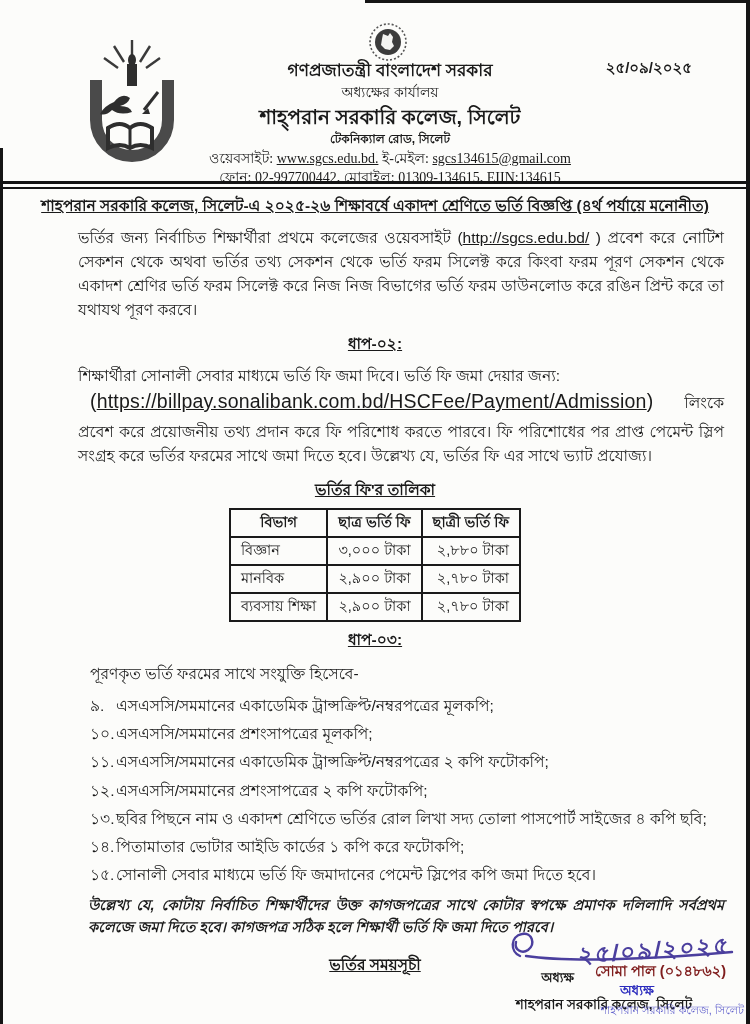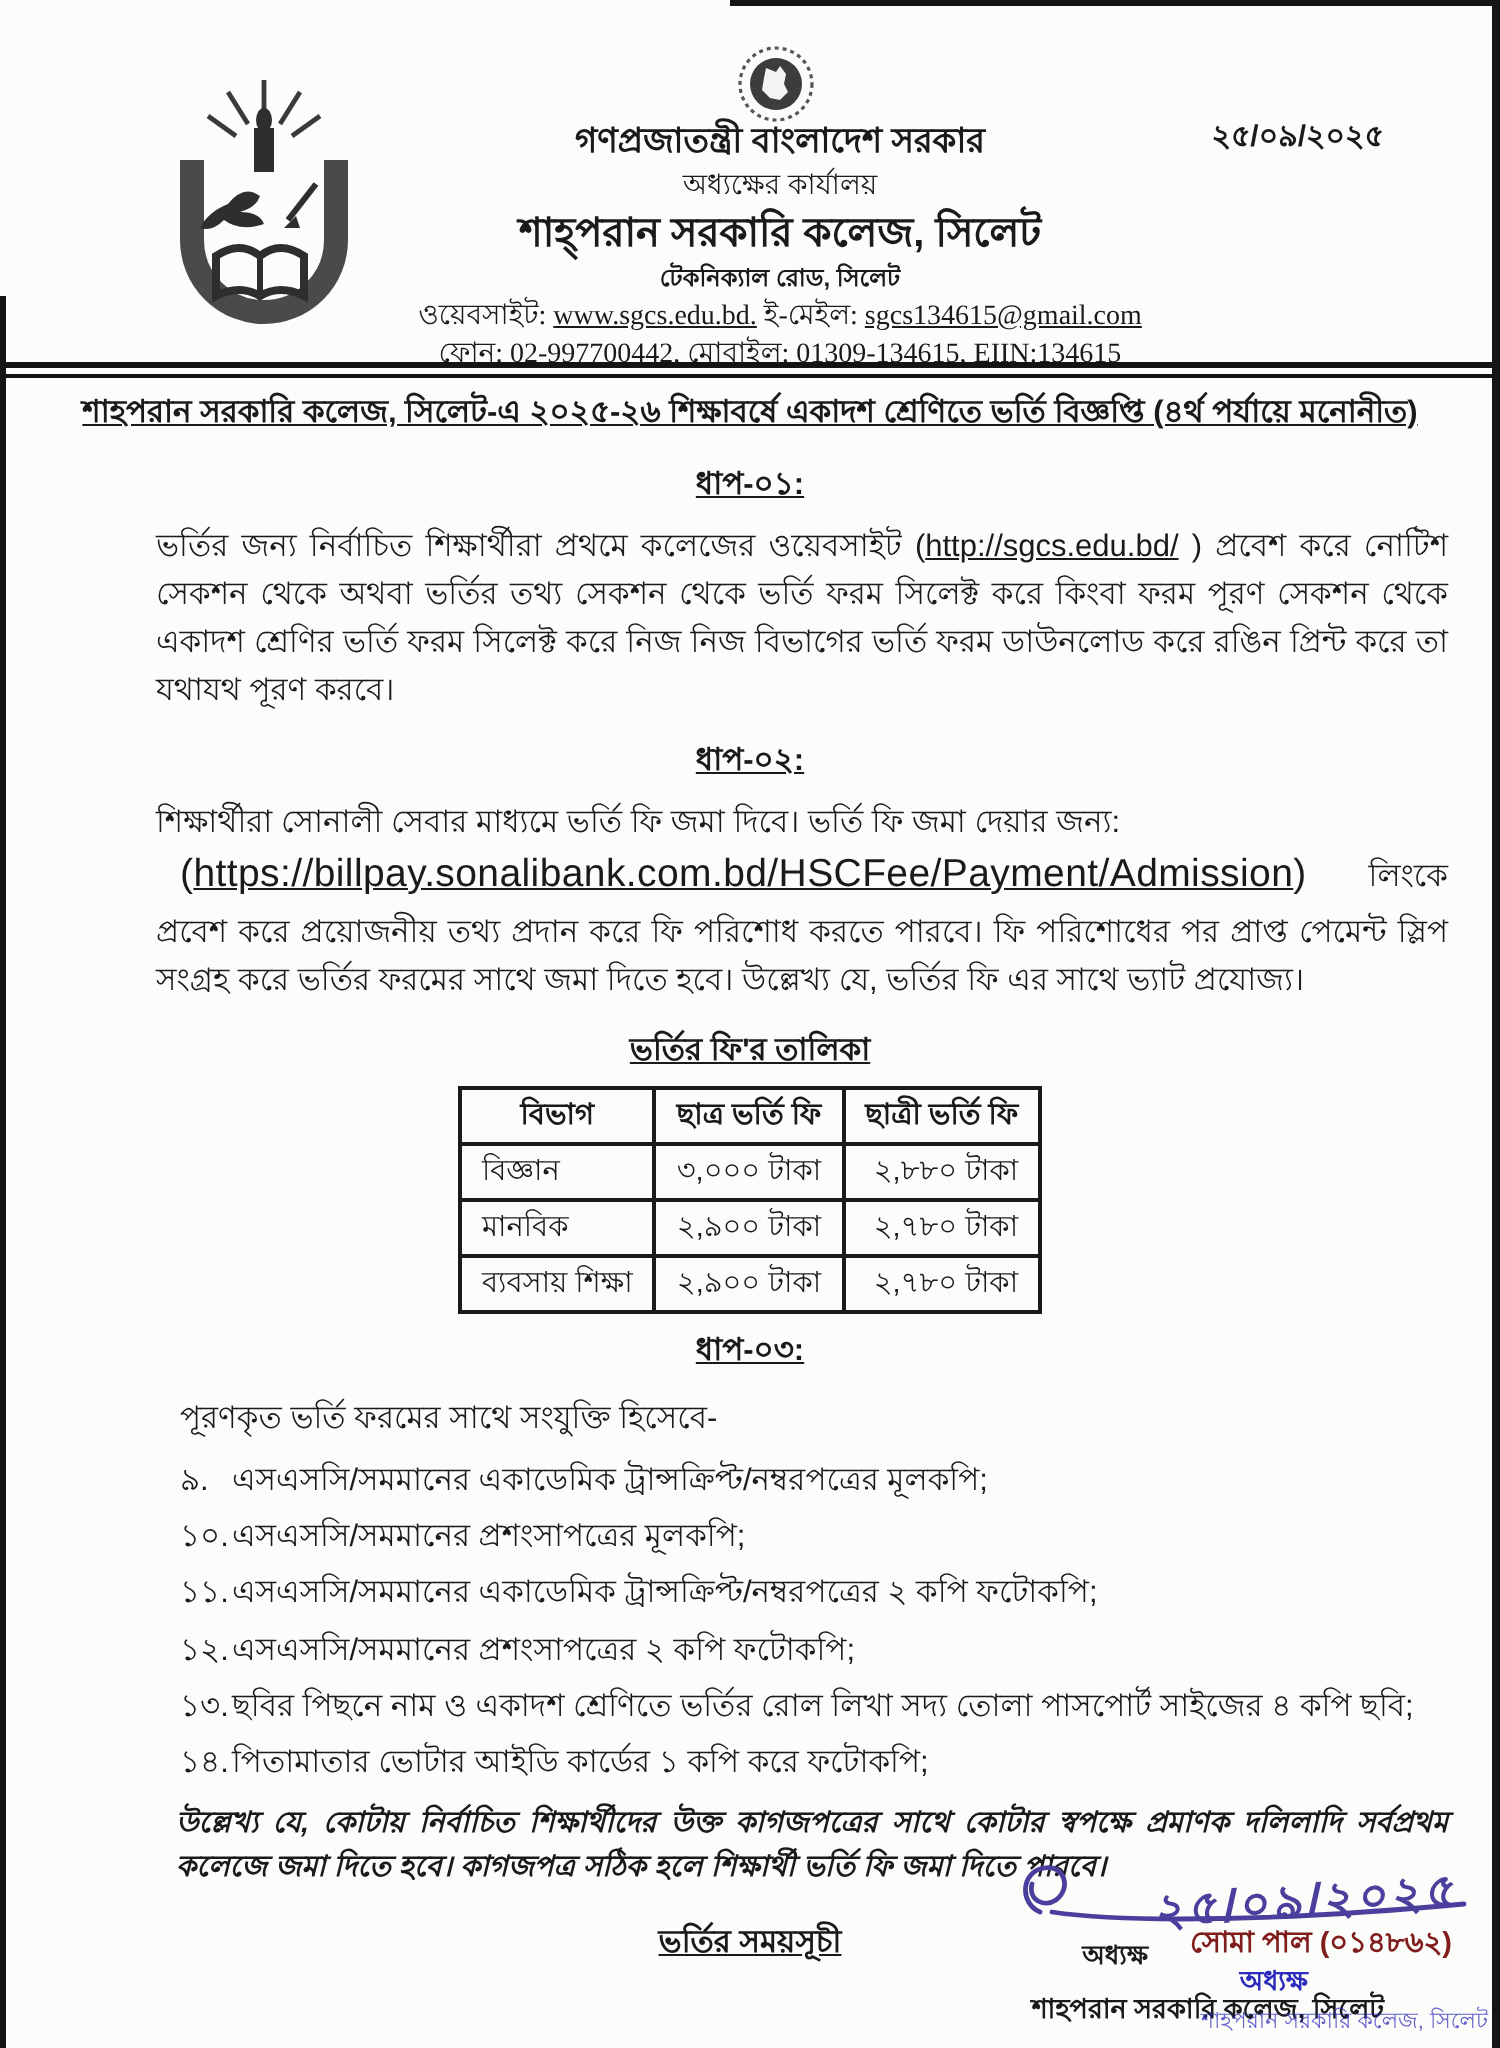--- a/index.html
+++ b/index.html
@@ -112,21 +112,20 @@
   </div>
 
   <div class="date-top">২৫/০৯/২০২৫</div>
 
   <div class="rule"></div>
 
   <div class="content">
 
     <div class="title">শাহপরান সরকারি কলেজ, সিলেট-এ ২০২৫-২৬ শিক্ষাবর্ষে একাদশ শ্রেণিতে ভর্তি বিজ্ঞপ্তি (৪র্থ পর্যায়ে মনোনীত)</div>
 
-    <div class="stephead">ধাপ-০১:</div>
     <div class="para"><span>ভর্তির জন্য নির্বাচিত শিক্ষার্থীরা প্রথমে কলেজের ওয়েবসাইট (</span><a class="doclink">http://sgcs.edu.bd/</a><span> ) প্রবেশ করে নোটিশ সেকশন থেকে অথবা ভর্তির তথ্য সেকশন থেকে ভর্তি ফরম সিলেক্ট করে কিংবা ফরম পূরণ সেকশন থেকে একাদশ শ্রেণির ভর্তি ফরম সিলেক্ট করে নিজ নিজ বিভাগের ভর্তি ফরম ডাউনলোড করে রঙিন প্রিন্ট করে তা যথাযথ পূরণ করবে।</span></div>
 
     <div class="stephead">ধাপ-০২:</div>
     <div class="para">শিক্ষার্থীরা সোনালী সেবার মাধ্যমে ভর্তি ফি জমা দিবে। ভর্তি ফি জমা দেয়ার জন্য:</div>
     <div class="urlline">
       <span class="biglink"><span>(</span><a class="doclink">https://billpay.sonalibank.com.bd/HSCFee/Payment/Admission</a><span>)</span></span>
       <span class="suffix">লিংকে</span>
     </div>
     <div class="para" style="margin-top:3px;">প্রবেশ করে প্রয়োজনীয় তথ্য প্রদান করে ফি পরিশোধ করতে পারবে। ফি পরিশোধের পর প্রাপ্ত পেমেন্ট স্লিপ সংগ্রহ করে ভর্তির ফরমের সাথে জমা দিতে হবে। উল্লেখ্য যে, ভর্তির ফি এর সাথে ভ্যাট প্রযোজ্য।</div>
 
@@ -159,20 +158,21 @@
     <div class="stephead" style="margin-top:6px;">ধাপ-০৩:</div>
     <div class="intro">পূরণকৃত ভর্তি ফরমের সাথে সংযুক্তি হিসেবে-</div>
 
     <div class="dlist">
       <div class="ditem"><span class="n">৯.</span><span>এসএসসি/সমমানের একাডেমিক ট্রান্সক্রিপ্ট/নম্বরপত্রের মূলকপি;</span></div>
       <div class="ditem"><span class="n">১০.</span><span>এসএসসি/সমমানের প্রশংসাপত্রের মূলকপি;</span></div>
       <div class="ditem"><span class="n">১১.</span><span>এসএসসি/সমমানের একাডেমিক ট্রান্সক্রিপ্ট/নম্বরপত্রের ২ কপি ফটোকপি;</span></div>
       <div class="ditem"><span class="n">১২.</span><span>এসএসসি/সমমানের প্রশংসাপত্রের ২ কপি ফটোকপি;</span></div>
       <div class="ditem"><span class="n">১৩.</span><span>ছবির পিছনে নাম ও একাদশ শ্রেণিতে ভর্তির রোল লিখা সদ্য তোলা পাসপোর্ট সাইজের ৪ কপি ছবি;</span></div>
       <div class="ditem"><span class="n">১৪.</span><span>পিতামাতার ভোটার আইডি কার্ডের ১ কপি করে ফটোকপি;</span></div>
+      <div class="ditem"><span class="n">১৫.</span><span>সোনালী সেবার মাধ্যমে ভর্তি ফি জমাদানের পেমেন্ট স্লিপের কপি জমা দিতে হবে।</span></div>
     </div>
 
     <div class="note">উল্লেখ্য যে, কোটায় নির্বাচিত শিক্ষার্থীদের উক্ত কাগজপত্রের সাথে কোটার স্বপক্ষে প্রমাণক দলিলাদি সর্বপ্রথম কলেজে জমা দিতে হবে। কাগজপত্র সঠিক হলে শিক্ষার্থী ভর্তি ফি জমা দিতে পারবে।</div>
 
     <div class="schedtitle">ভর্তির সময়সূচী</div>
 
   </div>
 
   <div class="sig">
     <svg class="scribble" viewBox="0 0 230 40">

